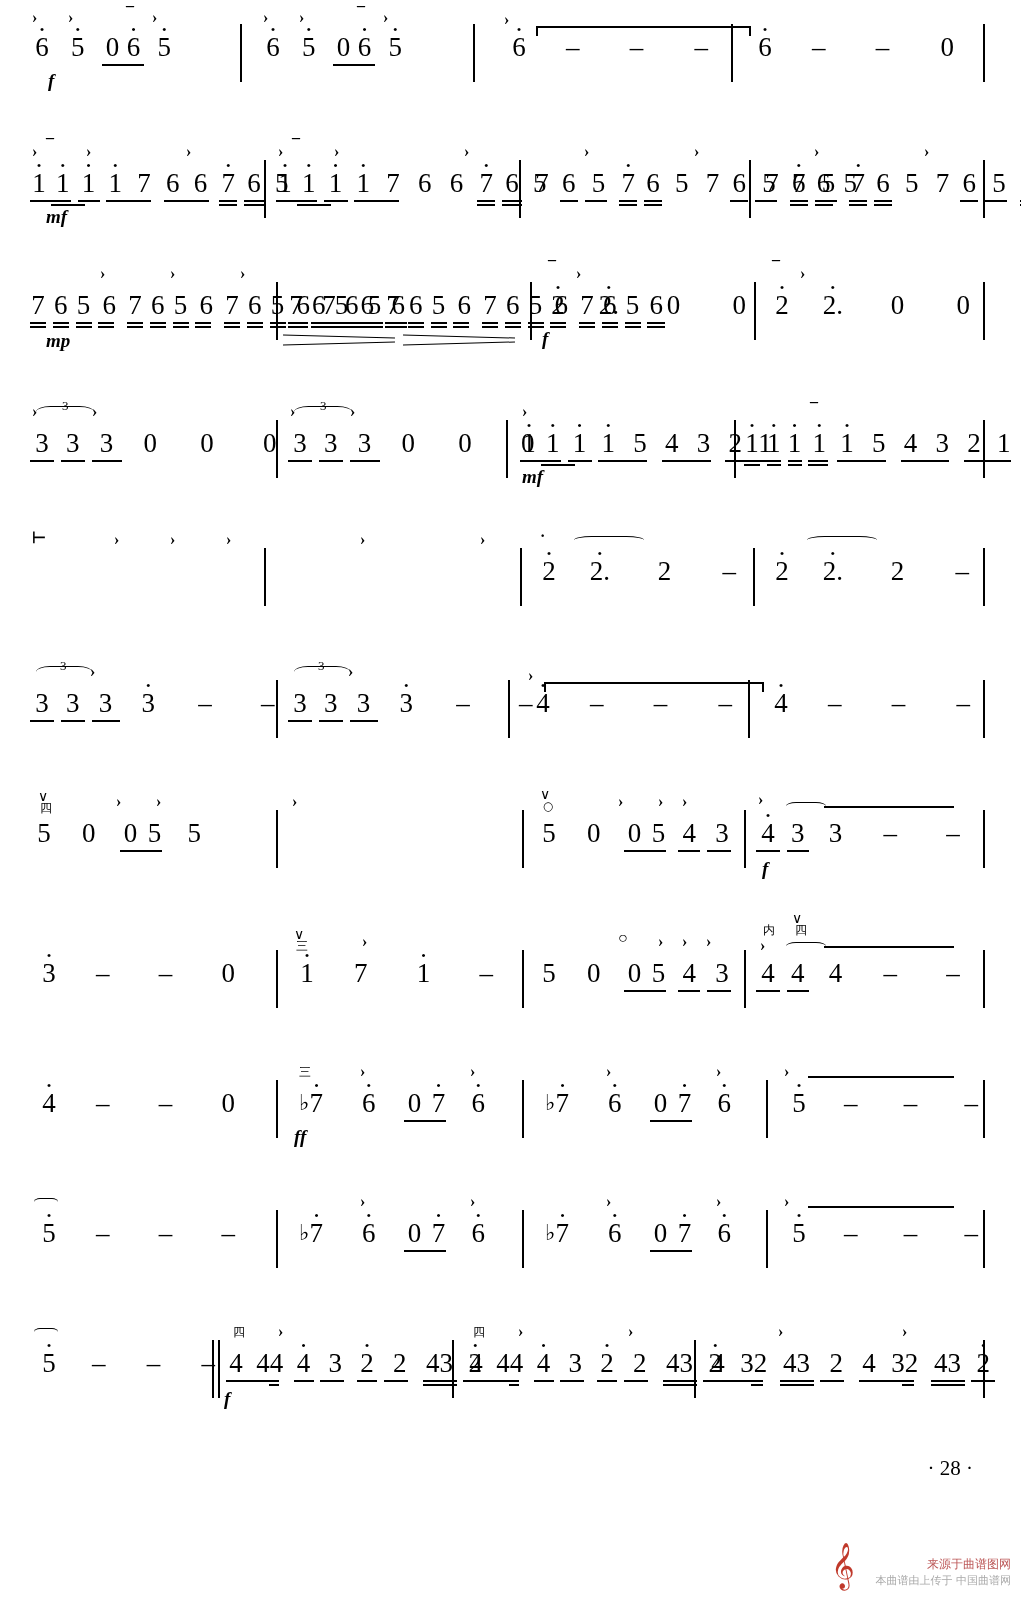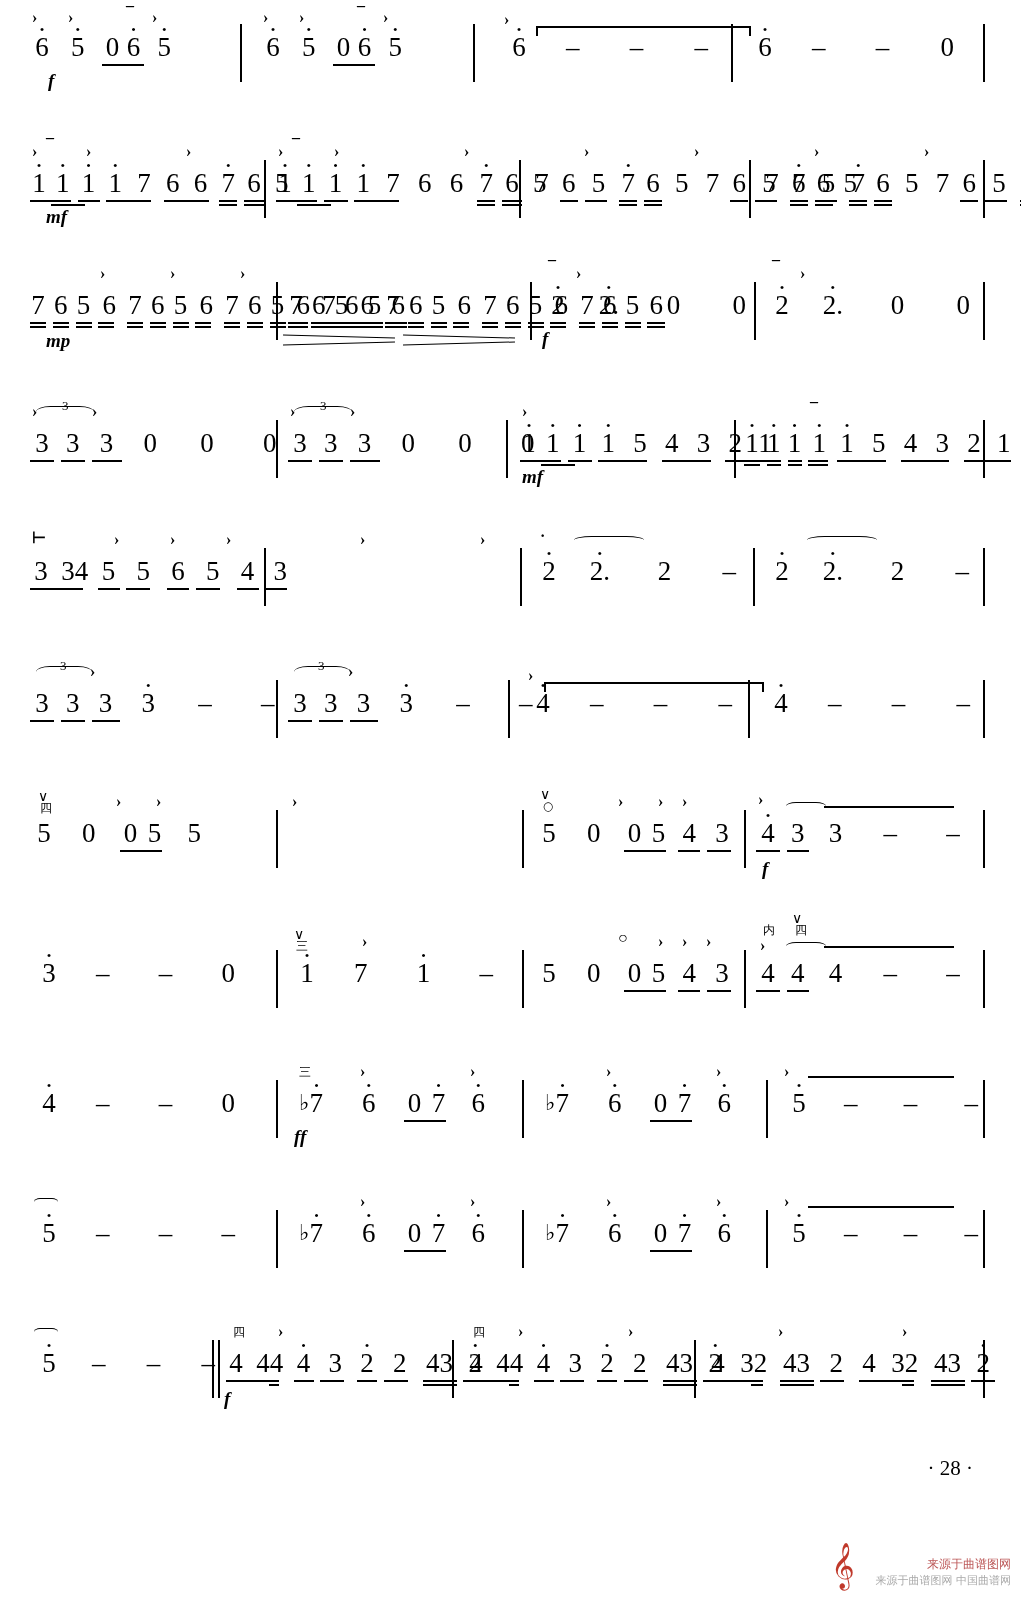--- a/index.html
+++ b/index.html
@@ -430,30 +430,20 @@
       <span class="note" style="width:20px;">4<span class="beam1" style="left:0;right:-4px;"></span></span>
       <span class="note" style="width:30px;">3<span class="beam1" style="left:-4px;right:8px;"></span></span>
       <span class="note" style="width:20px;">2<span class="beam1" style="left:0;right:-4px;"></span></span>
       <span class="note" style="width:26px;">1<span class="beam1" style="left:-4px;right:6px;"></span></span>
     </div>
     <div class="accent" style="left:792px;top:2px;">¯</div>
     <div class="barline" style="left:965px;"></div>
   </div>
 
   <div class="system" style="top:528px;">
-    <div class="notegroup" style="left:12px;">
-      <span class="note" style="width:22px;">3<span class="beam1" style="left:0;right:-4px;"></span></span>
-      <span class="note" style="width:32px;">34<span class="beam1" style="left:-4px;right:8px;"></span></span>
-      <span class="note" style="width:22px;">5<span class="beam1" style="left:0;right:0;"></span></span>
-      <span class="note" style="width:34px;">5<span class="beam1" style="left:0;right:10px;"></span></span>
-      <span class="note" style="width:22px;">6<span class="beam1" style="left:0;right:0;"></span></span>
-      <span class="note" style="width:34px;">5<span class="beam1" style="left:0;right:10px;"></span></span>
-      <span class="note" style="width:22px;">4<span class="beam1" style="left:0;right:0;"></span></span>
-      <span class="note" style="width:30px;">3<span class="beam1" style="left:0;right:8px;"></span></span>
-    </div>
     <div class="accent" style="left:14px;top:2px;">⊢</div>
     <div class="accent" style="left:96px;top:4px;">›</div>
     <div class="accent" style="left:152px;top:4px;">›</div>
     <div class="accent" style="left:208px;top:4px;">›</div>
     <div class="barline" style="left:246px;"></div>
 
     <div class="accent" style="left:342px;top:4px;">›</div>
     <div class="accent" style="left:462px;top:4px;">›</div>
     <div class="barline" style="left:502px;"></div>
 
@@ -755,16 +745,16 @@
     <div class="accent" style="left:760px;top:4px;">›</div>
     <div class="accent" style="left:884px;top:4px;">›</div>
     <div class="barline" style="left:965px;"></div>
   </div>
 
   <div class="pagenum">· 28 ·</div>
 
   <div class="clefmark">𝄞</div>
   <div class="watermark">
     <div>来源于曲谱图网</div>
-    <div class="wm-line2">来源于曲谱图网   中国曲谱网</div>
+    <div class="wm-line2">本曲谱由上传于   中国曲谱网</div>
   </div>
 
 </div>
 
 </body></html>

